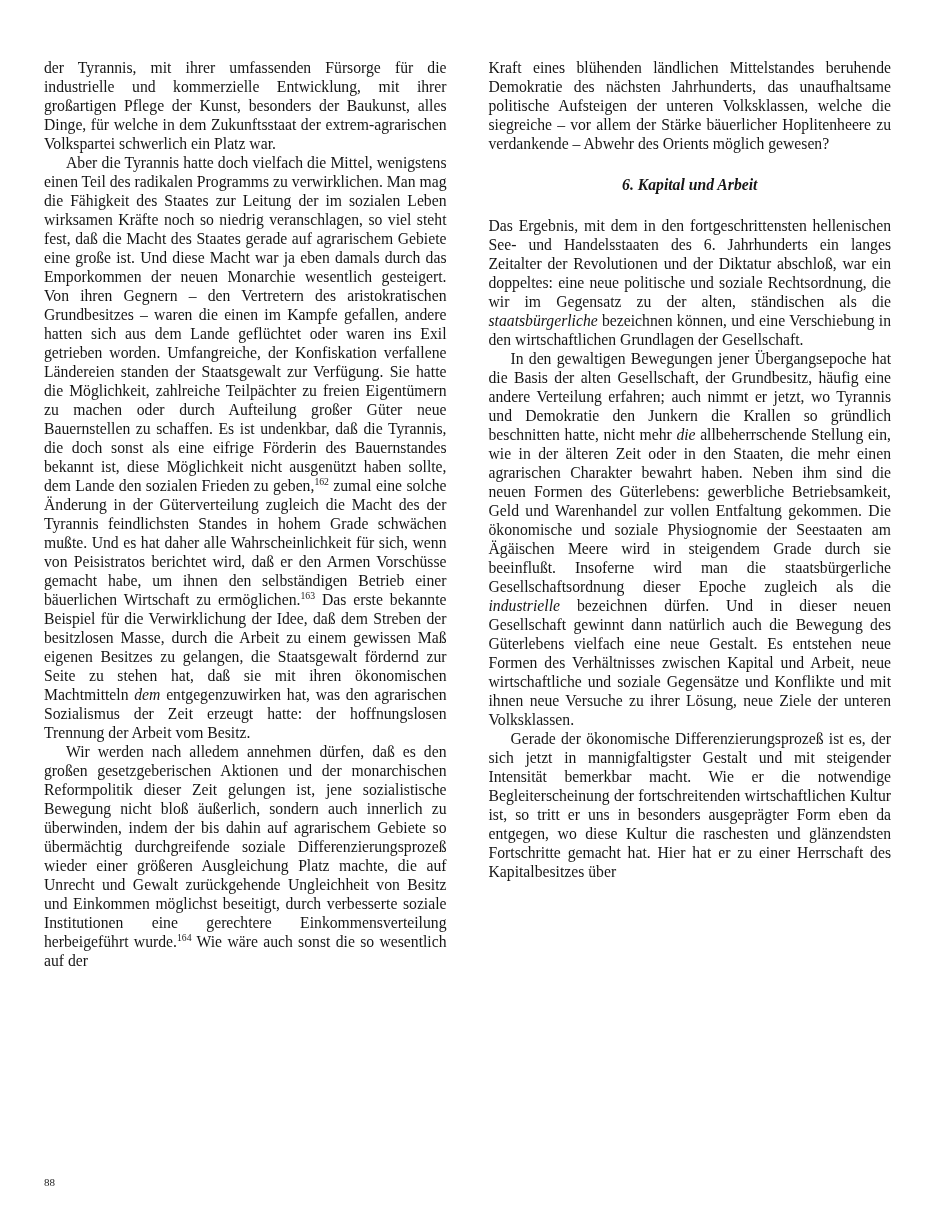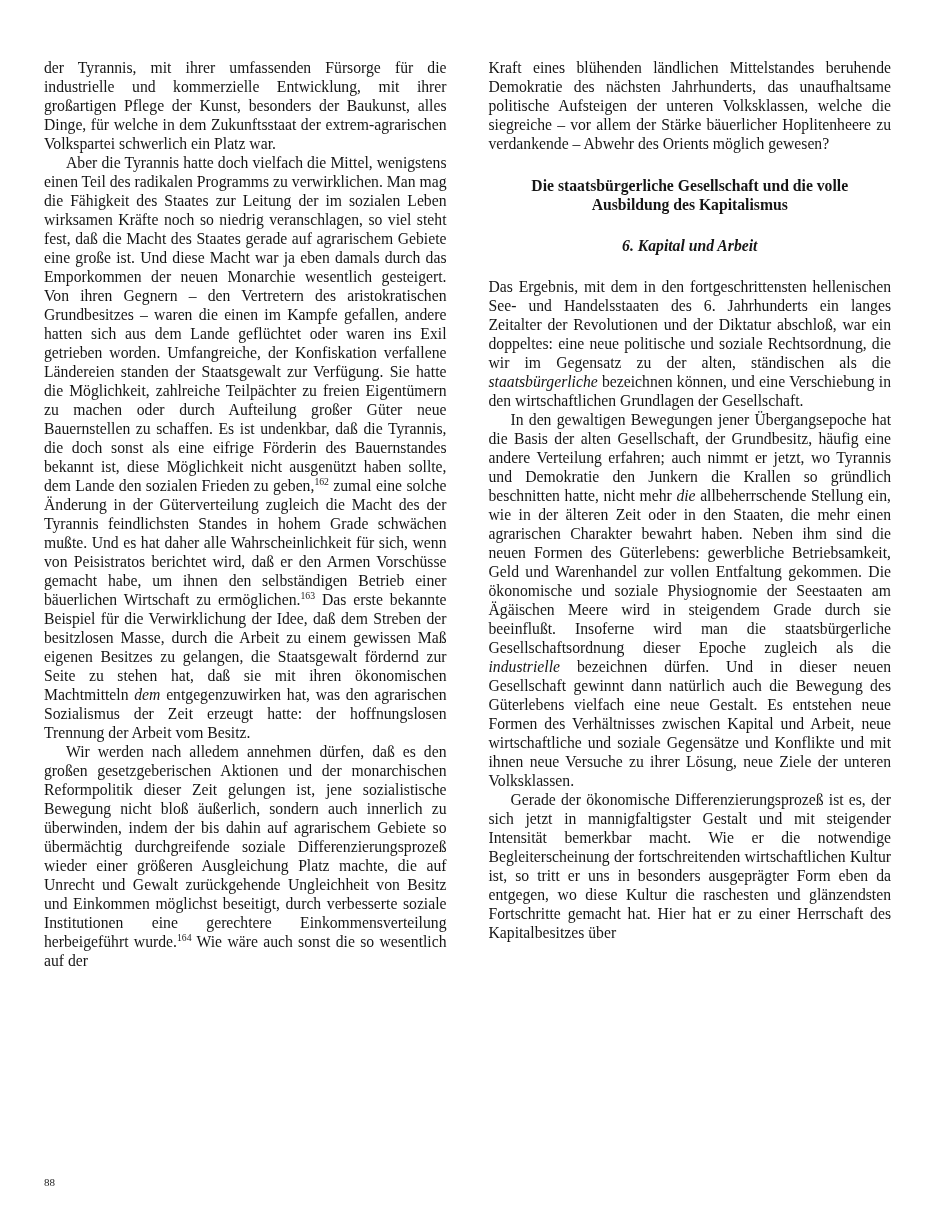--- a/index.html
+++ b/index.html
@@ -73,20 +73,19 @@
 <body>
 
 <div class="page">
   <div class="col">
       <p><span>der Tyrannis, mit ihrer umfassenden Fürsorge für die industrielle und kommerzielle Entwicklung, mit ihrer großartigen Pflege der Kunst, besonders der Baukunst, alles Dinge, für welche in dem Zukunftsstaat der extrem-agrarischen Volkspartei schwerlich ein Platz war.</span></p>
       <p class="indent"><span>Aber die Tyrannis hatte doch vielfach die Mittel, wenigstens einen Teil des radikalen Programms zu verwirklichen. Man mag die Fähigkeit des Staates zur Leitung der im sozialen Leben wirksamen Kräfte noch so niedrig veranschlagen, so viel steht fest, daß die Macht des Staates gerade auf agrarischem Gebiete eine große ist. Und diese Macht war ja eben damals durch das Emporkommen der neuen Monarchie wesentlich gesteigert. Von ihren Gegnern – den Vertretern des aristokratischen Grundbesitzes – waren die einen im Kampfe gefallen, andere hatten sich aus dem Lande geflüchtet oder waren ins Exil getrieben worden. Umfangreiche, der Konfiskation verfallene Ländereien standen der Staatsgewalt zur Verfügung. Sie hatte die Möglichkeit, zahlreiche Teilpächter zu freien Eigentümern zu machen oder durch Aufteilung großer Güter neue Bauernstellen zu schaffen. Es ist undenkbar, daß die Tyrannis, die doch sonst als eine eifrige Förderin des Bauernstandes bekannt ist, diese Möglichkeit nicht ausgenützt haben sollte, dem Lande den sozialen Frieden zu geben,</span><sup>162</sup><span> zumal eine solche Änderung in der Güterverteilung zugleich die Macht des der Tyrannis feindlichsten Standes in hohem Grade schwächen mußte. Und es hat daher alle Wahrscheinlichkeit für sich, wenn von Peisistratos berichtet wird, daß er den Armen Vorschüsse gemacht habe, um ihnen den selbständigen Betrieb einer bäuerlichen Wirtschaft zu ermöglichen.</span><sup>163</sup><span> Das erste bekannte Beispiel für die Verwirklichung der Idee, daß dem Streben der besitzlosen Masse, durch die Arbeit zu einem gewissen Maß eigenen Besitzes zu gelangen, die Staatsgewalt fördernd zur Seite zu stehen hat, daß sie mit ihren ökonomischen Machtmitteln </span><span style="font-style: italic;">dem</span><span> entgegenzuwirken hat, was den agrarischen Sozialismus der Zeit erzeugt hatte: der hoffnungslosen Trennung der Arbeit vom Besitz.</span></p>
       <p class="indent"><span>Wir werden nach alledem annehmen dürfen, daß es den großen gesetzgeberischen Aktionen und der monarchischen Reformpolitik dieser Zeit gelungen ist, jene sozialistische Bewegung nicht bloß äußerlich, sondern auch innerlich zu überwinden, indem der bis dahin auf agrarischem Gebiete so übermächtig durchgreifende soziale Differenzierungsprozeß wieder einer größeren Ausgleichung Platz machte, die auf Unrecht und Gewalt zurückgehende Ungleichheit von Besitz und Einkommen möglichst beseitigt, durch verbesserte soziale Institutionen eine gerechtere Einkommensverteilung herbeigeführt wurde.</span><sup>164</sup><span> Wie wäre auch sonst die so wesentlich auf der</span></p>
     </div>
   <div class="col">
       <p><span>Kraft eines blühenden ländlichen Mittelstandes beruhende Demokratie des nächsten Jahrhunderts, das unaufhaltsame politische Aufsteigen der unteren Volksklassen, welche die siegreiche – vor allem der Stärke bäuerlicher Hoplitenheere zu verdankende – Abwehr des Orients möglich gewesen?</span></p>
-      <div class="chapter-title">Die staatsbürgerliche Gesellschaft und die volle Ausbildung des Kapitalismus</div>
       <div class="subsection-title">6. Kapital und Arbeit</div>
       <p><span>Das Ergebnis, mit dem in den fortgeschrittensten hellenischen See- und Handelsstaaten des 6. Jahrhunderts ein langes Zeitalter der Revolutionen und der Diktatur abschloß, war ein doppeltes: eine neue politische und soziale Rechtsordnung, die wir im Gegensatz zu der alten, ständischen als die </span><span style="font-style: italic;">staatsbürgerliche</span><span> bezeichnen können, und eine Verschiebung in den wirtschaftlichen Grundlagen der Gesellschaft.</span></p>
       <p class="indent"><span>In den gewaltigen Bewegungen jener Übergangsepoche hat die Basis der alten Gesellschaft, der Grundbesitz, häufig eine andere Verteilung erfahren; auch nimmt er jetzt, wo Tyrannis und Demokratie den Junkern die Krallen so gründlich beschnitten hatte, nicht mehr </span><span style="font-style: italic;">die</span><span> allbeherrschende Stellung ein, wie in der älteren Zeit oder in den Staaten, die mehr einen agrarischen Charakter bewahrt haben. Neben ihm sind die neuen Formen des Güterlebens: gewerbliche Betriebsamkeit, Geld und Warenhandel zur vollen Entfaltung gekommen. Die ökonomische und soziale Physiognomie der Seestaaten am Ägäischen Meere wird in steigendem Grade durch sie beeinflußt. Insoferne wird man die staatsbürgerliche Gesellschaftsordnung dieser Epoche zugleich als die </span><span style="font-style: italic;">industrielle</span><span> bezeichnen dürfen. Und in dieser neuen Gesellschaft gewinnt dann natürlich auch die Bewegung des Güterlebens vielfach eine neue Gestalt. Es entstehen neue Formen des Verhältnisses zwischen Kapital und Arbeit, neue wirtschaftliche und soziale Gegensätze und Konflikte und mit ihnen neue Versuche zu ihrer Lösung, neue Ziele der unteren Volksklassen.</span></p>
       <p class="indent"><span>Gerade der ökonomische Differenzierungsprozeß ist es, der sich jetzt in mannigfaltigster Gestalt und mit steigender Intensität bemerkbar macht. Wie er die notwendige Begleiterscheinung der fortschreitenden wirtschaftlichen Kultur ist, so tritt er uns in besonders ausgeprägter Form eben da entgegen, wo diese Kultur die raschesten und glänzendsten Fortschritte gemacht hat. Hier hat er zu einer Herrschaft des Kapitalbesitzes über</span></p>
     </div>
   <div class="page-number">88</div>
 </div>
 
 </body></html>

